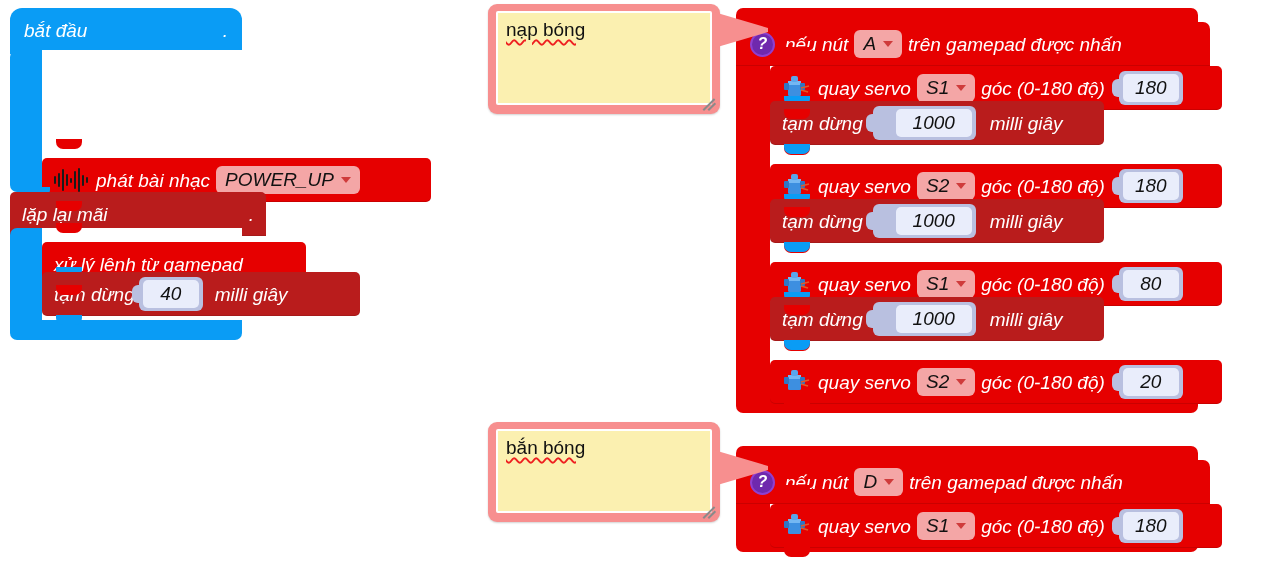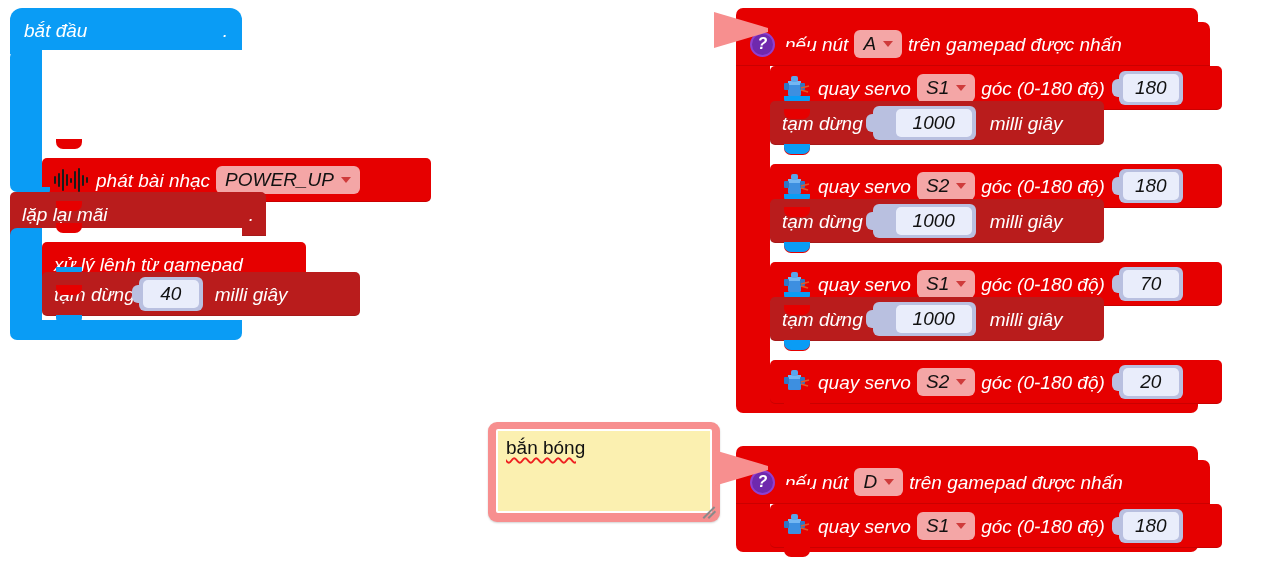--- a/index.html
+++ b/index.html
@@ -208,20 +208,31 @@
       <span class="lbl" style="margin-left:8px;">milli giây</span>
     </div>
     <div class="notch-bot blue"></div>
   </div>
 
   <div class="connector" style="left:714px;top:8px;width:60px;height:48px;">
     <svg width="60" height="48" viewBox="0 0 60 48">
       <polygon points="0,4 54,20 54,24 0,40" fill="#f78f8f"></polygon>
     </svg>
   </div>
+  <div class="comment" style="left:488px;top:4px;width:232px;height:110px;">
+    <div class="inner">
+      <div class="paper">
+        <span class="squig">nạp bóng</span>
+      </div>
+    </div>
+    <div class="resize-h">
+      <i style="left:4px;bottom:1px;width:16px;"></i>
+      <i style="left:9px;bottom:1px;width:10px;"></i>
+    </div>
+  </div>
 
   <div class="c-wrap red" style="left:736px;top:8px;width:462px;height:405px;"></div>
   <div class="c-inner-bg" style="left:770px;top:52px;width:428px;height:337px;background:#ffffff;"></div>
 
   <div class="blk" style="left:736px;top:8px;">
     <div class="row red" style="width:448px;border-radius:7px 7px 0 0;padding-left:14px;">
       <span class="q-badge">
           <span>?</span>
         </span>
       <span class="lbl">nếu nút</span>
@@ -322,21 +333,21 @@
               <path d="M19 15 L26 17" stroke="#e05a2a" stroke-width="1.6" fill="none"></path>
             </svg>
           </span>
           <span class="lbl">quay servo</span>
           <span class="dd">
             <span>S1</span>
             <span class="caret"></span>
           </span>
           <span class="lbl">góc (0-180 độ)</span>
           <span class="num" style="margin-left: 14px;">
-            <span>70</span>
+            <span>80</span>
           </span>
         </div>
         <div class="notch-bot red"></div>
       </div>
       <div class="blk" style="left: 770px; top: 297px;">
         <div class="notch-top blue"></div>
         <div class="row blue" style="width: 310px;">
           <span class="lbl">tạm dừng</span>
           <span class="num wide" style="margin-left: 10px;">
             <span>1000</span>

